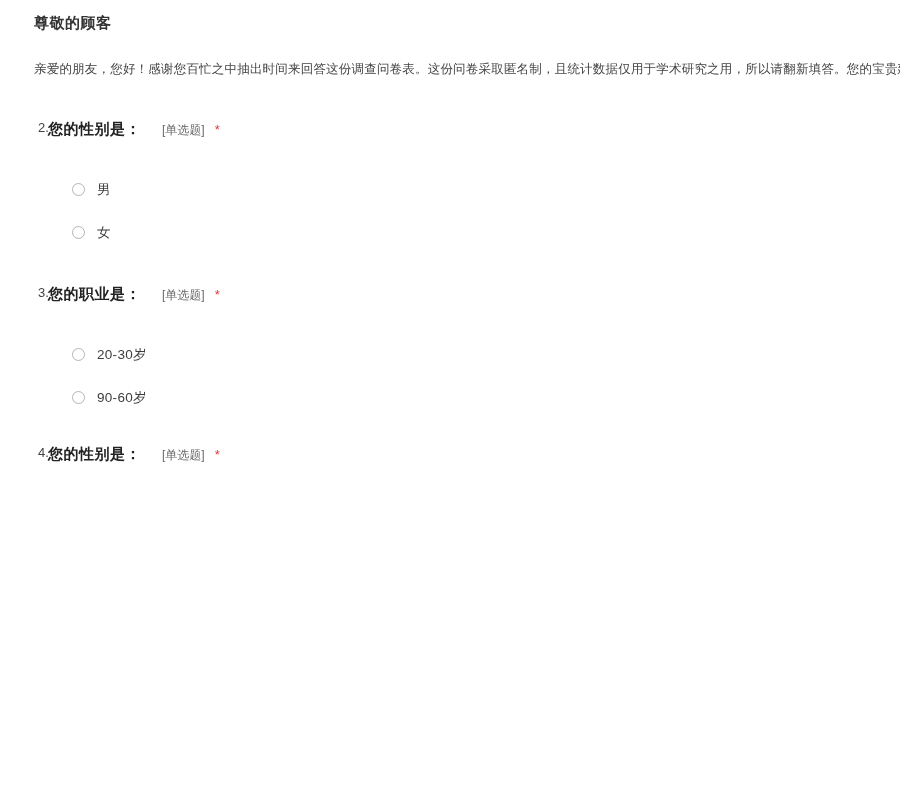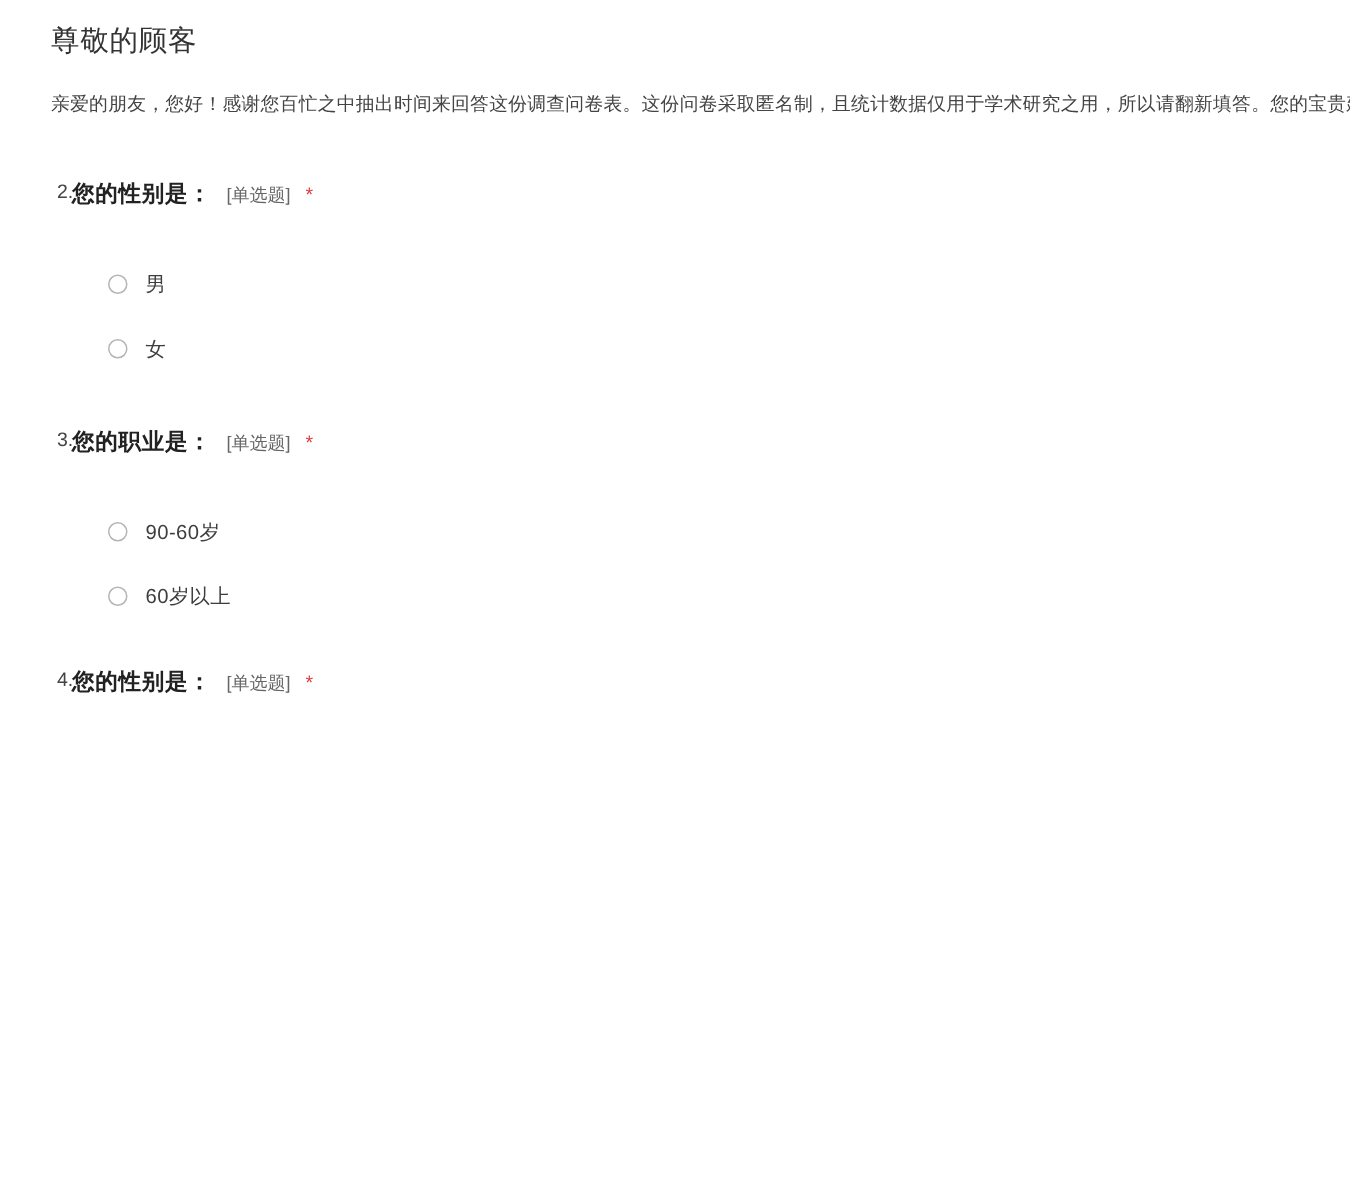--- a/index.html
+++ b/index.html
@@ -22,23 +22,23 @@
     position: relative;
     background: #fff;
     overflow: hidden;
   }
 
   
   .survey-title {
     position: absolute;
     left: 34px;
     top: 14px;
-    font-size: 19px;
+    font-size: 15px;
     color: #333333;
-    font-weight: normal;
+    font-weight: bold;
     letter-spacing: 0.5px;
     white-space: nowrap;
   }
 
   .survey-intro {
     position: absolute;
     left: 34px;
     top: 60px;
     font-size: 12.5px;
     color: #444444;
@@ -75,21 +75,21 @@
 
   .q-title {
     margin-left: 10px;
     font-size: 15px;
     font-weight: bold;
     color: #222222;
     letter-spacing: 0.5px;
   }
 
   .q-type {
-    margin-left: 10px;
+    margin-left: 21px;
     font-size: 12px;
     color: #666666;
   }
 
   .q-req {
     margin-left: 10px;
     font-size: 13px;
     color: #e03a3a;
   }
 
@@ -163,25 +163,25 @@
     <div class="question">
       <div class="q-head">
         <span class="q-num">3.</span>
         <span class="q-title">您的职业是：</span>
         <span class="q-type">[单选题]</span>
         <span class="q-req">*</span>
       </div>
       <div class="options">
         <div class="option">
           <span class="radio"></span>
-          <span class="opt-label">90-60岁</span>
+          <span class="opt-label">20-30岁</span>
         </div>
         <div class="option">
           <span class="radio"></span>
-          <span class="opt-label">60岁以上</span>
+          <span class="opt-label">90-60岁</span>
         </div>
       </div>
     </div>
 
     <div class="q-gap-small"></div>
 
     <div class="question">
       <div class="q-head">
         <span class="q-num">4.</span>
         <span class="q-title">您的性别是：</span>

